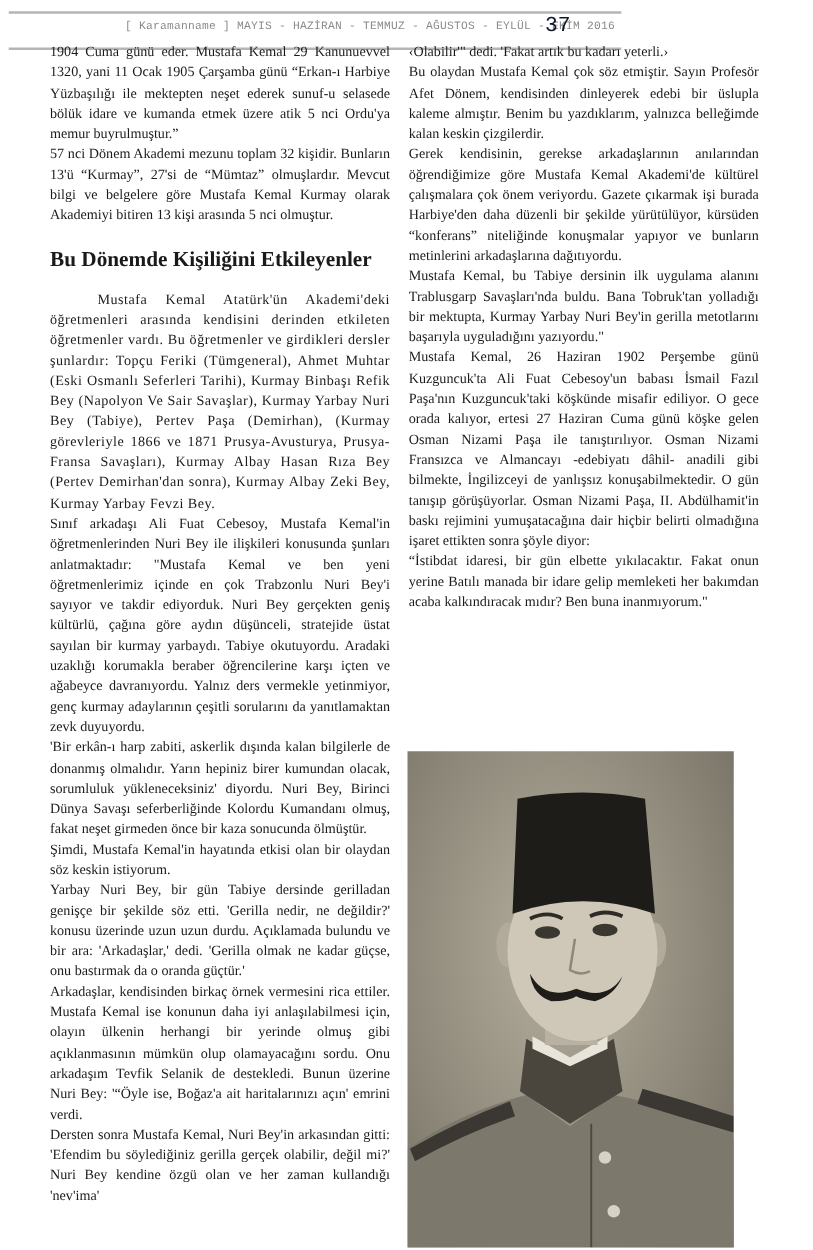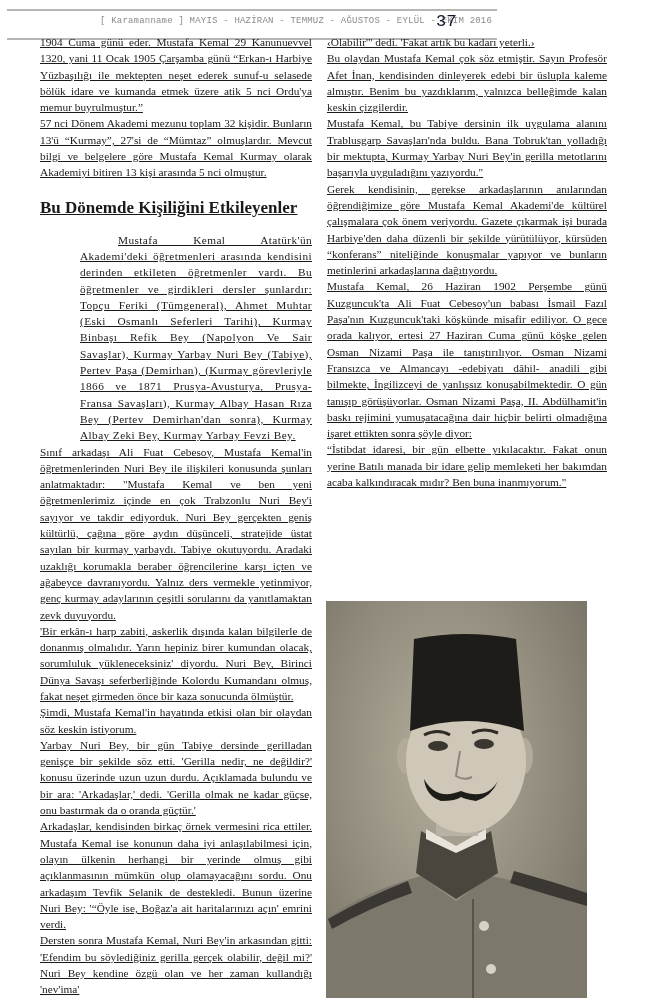--- a/index.html
+++ b/index.html
@@ -2,25 +2,25 @@
 <html><head>
 <meta charset="utf-8">
 <style>
   html, body { margin: 0; padding: 0; }
   body { width: 650px; height: 1000px; background: #ffffff; position: relative; overflow: hidden; font-family: "Liberation Serif", "DejaVu Serif", serif; color: #1a1a1a; }
   .hline { position: absolute; left: 7px; width: 490px; height: 2px; background: #b5b5b5; }
   .hline.top { top: 9px; }
   .hline.bot { top: 38px; }
   .running { position: absolute; top: 16px; left: 100px; width: 330px; text-align: center; font-family: "Liberation Mono", "DejaVu Sans Mono", monospace; font-size: 9px; letter-spacing: 0.2px; color: #8a8a8a; white-space: nowrap; }
   .pagenum { position: absolute; top: 12px; left: 436px; font-family: Liberation Mono, monospace; font-size: 17px; color: #0f172a; }
-  .col { position: absolute; font-size: 11.3px; line-height: 16.3px; text-align: justify; text-decoration: underline; }
+  .col { position: absolute; font-size: 11.3px; line-height: 16.3px; text-align: justify; }
   .col.left { left: 40px; top: 34px; width: 272px; }
   .col.right { left: 327px; top: 34px; width: 280px; }
   .col p { margin: 0; }
-  .col p.indent { text-indent: 38px; letter-spacing: 0.4px; margin-left: 40px; }
+  .col p.indent { text-indent: 38px; letter-spacing: 0.4px; }
   .col h3 { font-size: 17px; font-weight: bold; margin: 19px 0 16px 0; line-height: 16px; text-align: left; }
   .photo { position: absolute; left: 326px; top: 601px; width: 261px; height: 397px; overflow: hidden; background: radial-gradient(ellipse at 45% 40%, #b4ae9e 0%, #8c8778 60%, #6f6b60 100%); }
 </style>
 </head>
 <body>
 
 <div class="hline top"></div>
 <div class="running">[ Karamanname ]  MAYIS - HAZİRAN - TEMMUZ - AĞUSTOS - EYLÜL - EKİM  2016</div>
 <div class="pagenum">37</div>
 <div class="hline bot"></div>
@@ -33,23 +33,23 @@
   <p>Sınıf arkadaşı Ali Fuat Cebesoy, Mustafa Kemal'in öğretmenlerinden Nuri Bey ile ilişkileri konusunda şunları anlatmaktadır: "Mustafa Kemal ve ben yeni öğretmenlerimiz içinde en çok Trabzonlu Nuri Bey'i sayıyor ve takdir ediyorduk. Nuri Bey gerçekten geniş kültürlü, çağına göre aydın düşünceli, stratejide üstat sayılan bir kurmay yarbaydı. Tabiye okutuyordu. Aradaki uzaklığı korumakla beraber öğrencilerine karşı içten ve ağabeyce davranıyordu. Yalnız ders vermekle yetinmiyor, genç kurmay adaylarının çeşitli sorularını da yanıtlamaktan zevk duyuyordu.</p>
   <p>'Bir erkân-ı harp zabiti, askerlik dışında kalan bilgilerle de donanmış olmalıdır. Yarın hepiniz birer kumundan olacak, sorumluluk yükleneceksiniz' diyordu. Nuri Bey, Birinci Dünya Savaşı seferberliğinde Kolordu Kumandanı olmuş, fakat neşet girmeden önce bir kaza sonucunda ölmüştür.</p>
   <p>Şimdi, Mustafa Kemal'in hayatında etkisi olan bir olaydan söz keskin istiyorum.</p>
   <p>Yarbay Nuri Bey, bir gün Tabiye dersinde gerilladan genişçe bir şekilde söz etti. 'Gerilla nedir, ne değildir?' konusu üzerinde uzun uzun durdu. Açıklamada bulundu ve bir ara: 'Arkadaşlar,' dedi. 'Gerilla olmak ne kadar güçse, onu bastırmak da o oranda güçtür.'</p>
   <p>Arkadaşlar, kendisinden birkaç örnek vermesini rica ettiler. Mustafa Kemal ise konunun daha iyi anlaşılabilmesi için, olayın ülkenin herhangi bir yerinde olmuş gibi açıklanmasının mümkün olup olamayacağını sordu. Onu arkadaşım Tevfik Selanik de destekledi. Bunun üzerine Nuri Bey: '“Öyle ise, Boğaz'a ait haritalarınızı açın' emrini verdi.</p>
   <p>Dersten sonra Mustafa Kemal, Nuri Bey'in arkasından gitti: 'Efendim bu söylediğiniz gerilla gerçek olabilir, değil mi?' Nuri Bey kendine özgü olan ve her zaman kullandığı 'nev'ima'</p>
 </div>
 
 <div class="col right">
   <p>‹Olabilir'" dedi.  'Fakat artık bu kadarı yeterli.›</p>
-  <p>Bu olaydan Mustafa Kemal çok söz etmiştir. Sayın Profesör Afet İnan, kendisinden dinleyerek edebi bir üslupla kaleme almıştır. Benim bu yazdıklarım, yalnızca belleğimde kalan keskin çizgilerdir.</p>
+  <p>Bu olaydan Mustafa Kemal çok söz etmiştir. Sayın Profesör Afet Dönem, kendisinden dinleyerek edebi bir üslupla kaleme almıştır. Benim bu yazdıklarım, yalnızca belleğimde kalan keskin çizgilerdir.</p>
+  <p>Gerek kendisinin, gerekse arkadaşlarının anılarından öğrendiğimize göre Mustafa Kemal Akademi'de kültürel çalışmalara çok önem veriyordu. Gazete çıkarmak işi burada Harbiye'den daha düzenli bir şekilde yürütülüyor, kürsüden “konferans” niteliğinde konuşmalar yapıyor ve bunların metinlerini arkadaşlarına dağıtıyordu.</p>
   <p>Mustafa Kemal, bu Tabiye dersinin ilk uygulama alanını Trablusgarp Savaşları'nda buldu. Bana Tobruk'tan yolladığı bir mektupta, Kurmay Yarbay Nuri Bey'in gerilla metotlarını başarıyla uyguladığını yazıyordu."</p>
-  <p>Gerek kendisinin, gerekse arkadaşlarının anılarından öğrendiğimize göre Mustafa Kemal Akademi'de kültürel çalışmalara çok önem veriyordu. Gazete çıkarmak işi burada Harbiye'den daha düzenli bir şekilde yürütülüyor, kürsüden “konferans” niteliğinde konuşmalar yapıyor ve bunların metinlerini arkadaşlarına dağıtıyordu.</p>
   <p>Mustafa Kemal, 26 Haziran 1902 Perşembe günü Kuzguncuk'ta Ali Fuat Cebesoy'un babası İsmail Fazıl Paşa'nın Kuzguncuk'taki köşkünde misafir ediliyor. O gece orada kalıyor, ertesi 27 Haziran Cuma günü köşke gelen Osman Nizami Paşa ile tanıştırılıyor. Osman Nizami Fransızca ve Almancayı -edebiyatı dâhil- anadili gibi bilmekte, İngilizceyi de yanlışsız konuşabilmektedir. O gün tanışıp görüşüyorlar. Osman Nizami Paşa, II. Abdülhamit'in baskı rejimini yumuşatacağına dair hiçbir belirti olmadığına işaret ettikten sonra şöyle diyor:</p>
   <p>“İstibdat idaresi, bir gün elbette yıkılacaktır. Fakat onun yerine Batılı manada bir idare gelip memleketi her bakımdan acaba kalkındıracak mıdır? Ben buna inanmıyorum."</p>
 </div>
 
 <div class="photo">
   <svg width="261" height="397" viewBox="0 0 261 397">
 
     <path d="M0 318 Q40 290 95 275 L130 300 L165 275 Q220 285 261 310 L261 397 L0 397 Z" fill="#7d786c"></path>
 
     <path d="M2 318 Q40 296 82 280 L86 292 Q45 306 6 328 Z" fill="#3b3833"></path>

